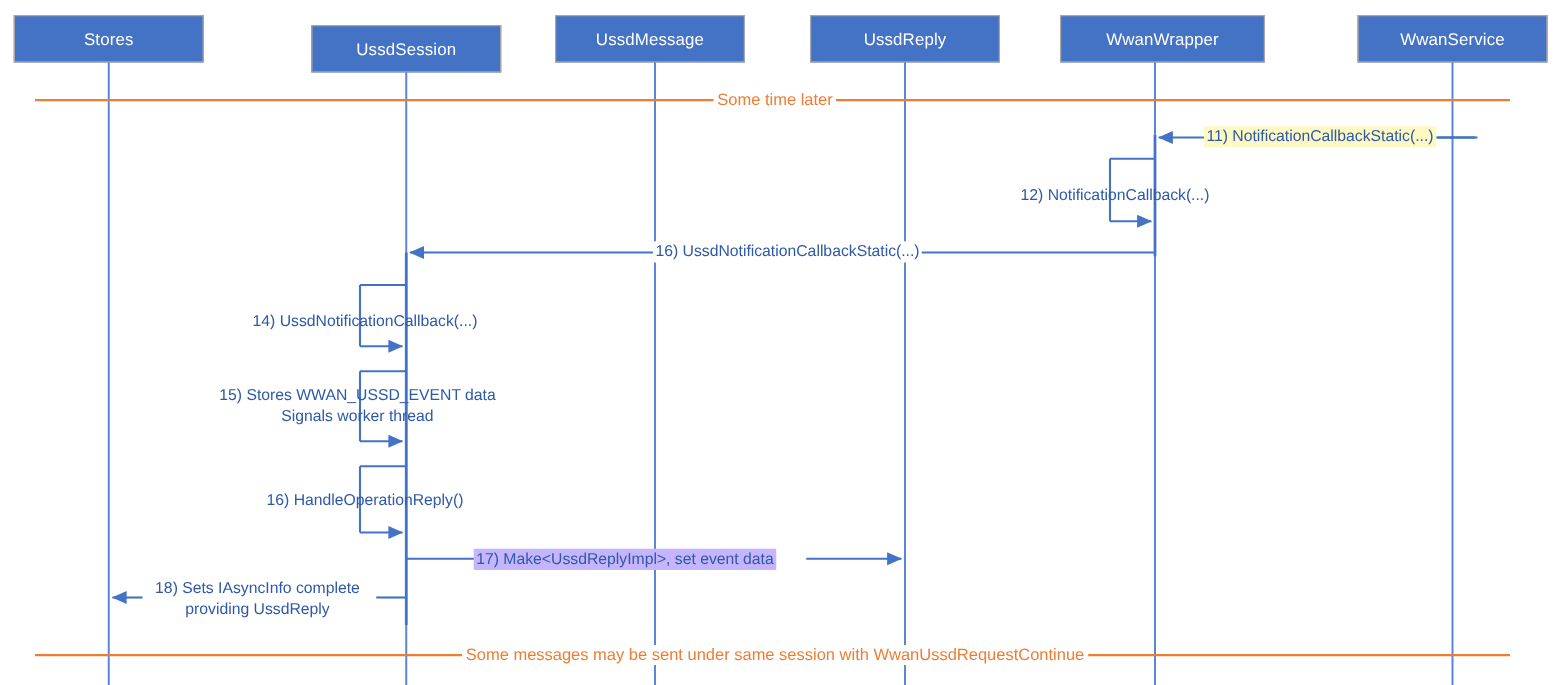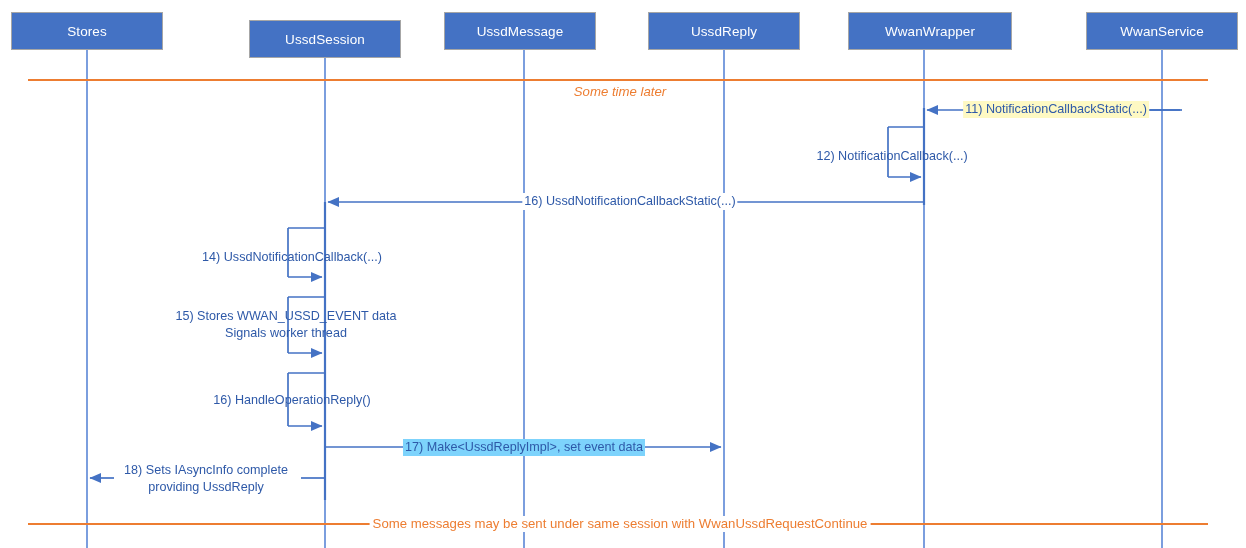--- a/index.html
+++ b/index.html
@@ -144,38 +144,38 @@
   <div class="lifeline-box" style="left:648px;top:12px;width:152px;height:38px;">
     <span>UssdReply</span>
   </div>
   <div class="lifeline-box" style="left:848px;top:12px;width:164px;height:38px;">
     <span>WwanWrapper</span>
   </div>
   <div class="lifeline-box" style="left:1086px;top:12px;width:152px;height:38px;">
     <span>WwanService</span>
   </div>
 
-  <div class="sep-label" style="left:620px;top:84px;transform:translateX(-50%);font-style:italic;">Some time later</div>
+  <div class="sep-label" style="left:620px;top:72px;transform:translateX(-50%);">Some time later</div>
   <div class="sep-label" style="left:620px;top:516px;transform:translateX(-50%);">Some messages may be sent under same session with WwanUssdRequestContinue</div>
 
   <div class="msg-label" style="left:1056px;top:101px;transform:translateX(-50%);background:#fef9c3;padding:0 2px;">11) NotificationCallbackStatic(...)</div>
 
   <div class="msg-label" style="left:892px;top:148px;transform:translateX(-50%);">12) NotificationCallback(...)</div>
 
   <div class="msg-label" style="left:630px;top:193px;transform:translateX(-50%);background:#fff;padding:0 2px;">16) UssdNotificationCallbackStatic(...)</div>
 
   <div class="msg-label" style="left:292px;top:249px;transform:translateX(-50%);">14) UssdNotificationCallback(...)</div>
 
   <div class="msg-label two-line" style="left:286px;top:308px;transform:translateX(-50%);">
     <div>15) Stores WWAN_USSD_EVENT data</div>
     <div>Signals worker thread</div>
   </div>
 
   <div class="msg-label" style="left:292px;top:392px;transform:translateX(-50%);">16) HandleOperationReply()</div>
 
-  <div class="msg-label" style="left:524px;top:439px;transform:translateX(-50%);background:#7dd3fc;padding:0 2px;">17) Make&lt;UssdReplyImpl&gt;, set event data</div>
+  <div class="msg-label" style="left:500px;top:439px;transform:translateX(-50%);background:#c4b5fd;padding:0 2px;">17) Make&lt;UssdReplyImpl&gt;, set event data</div>
 
   <div class="msg-label two-line" style="left:206px;top:462px;transform:translateX(-50%);">
     <div>18) Sets IAsyncInfo complete</div>
     <div>providing UssdReply</div>
   </div>
 
 </div>
 
 </body></html>

